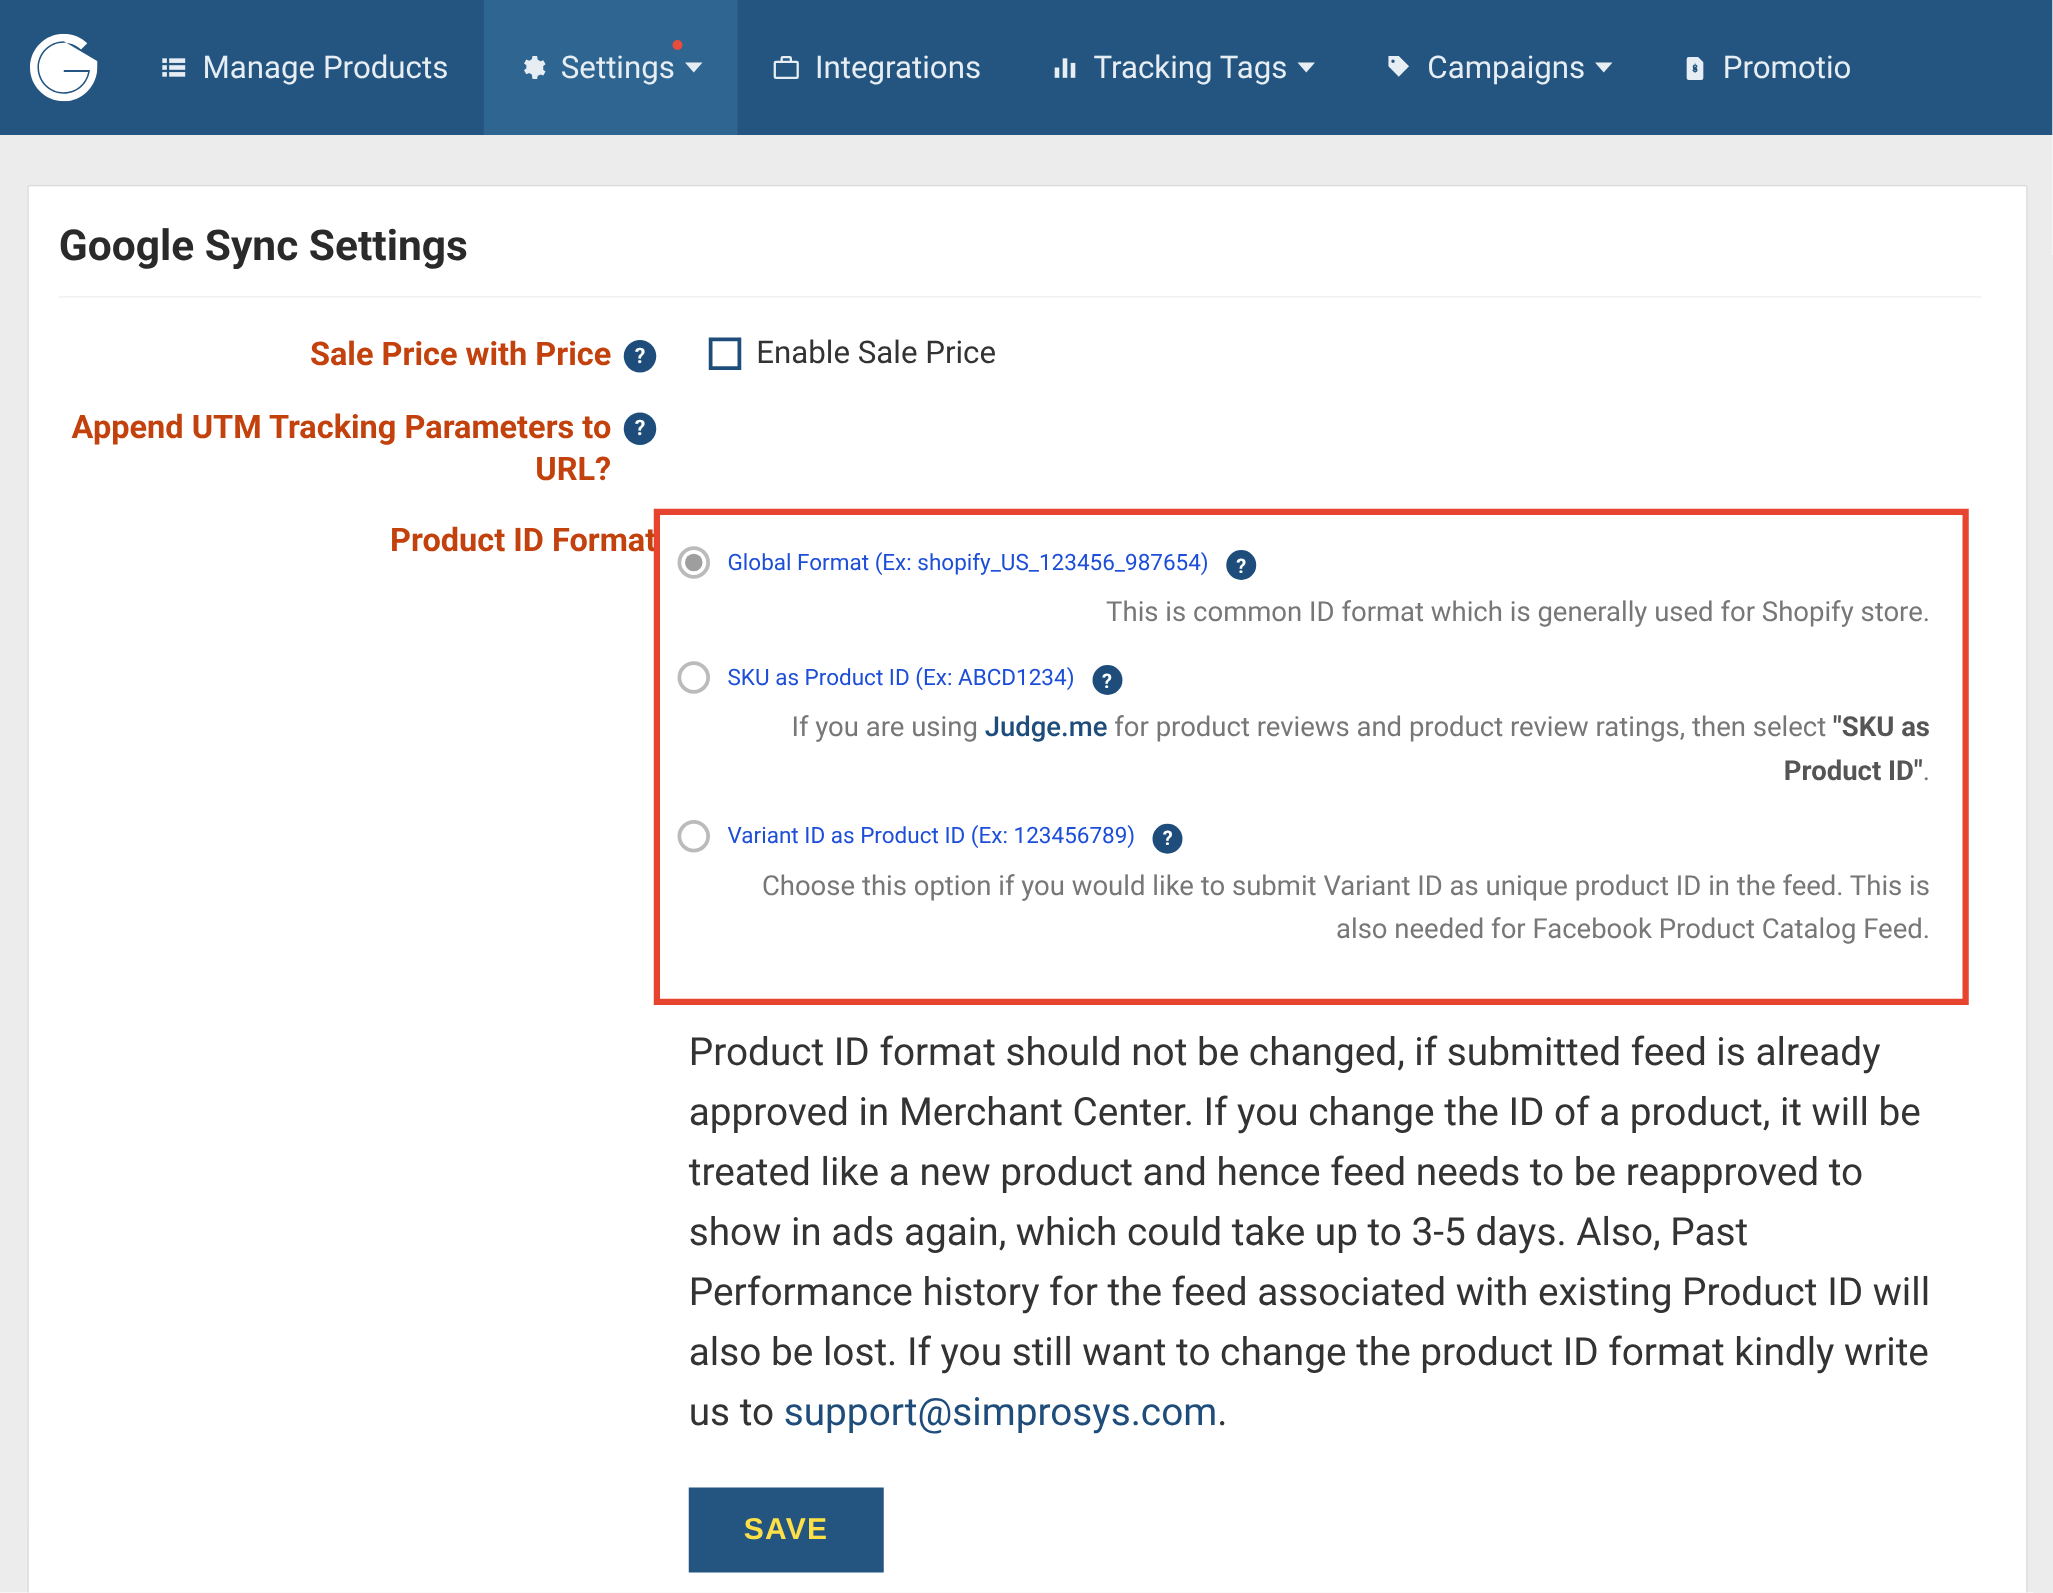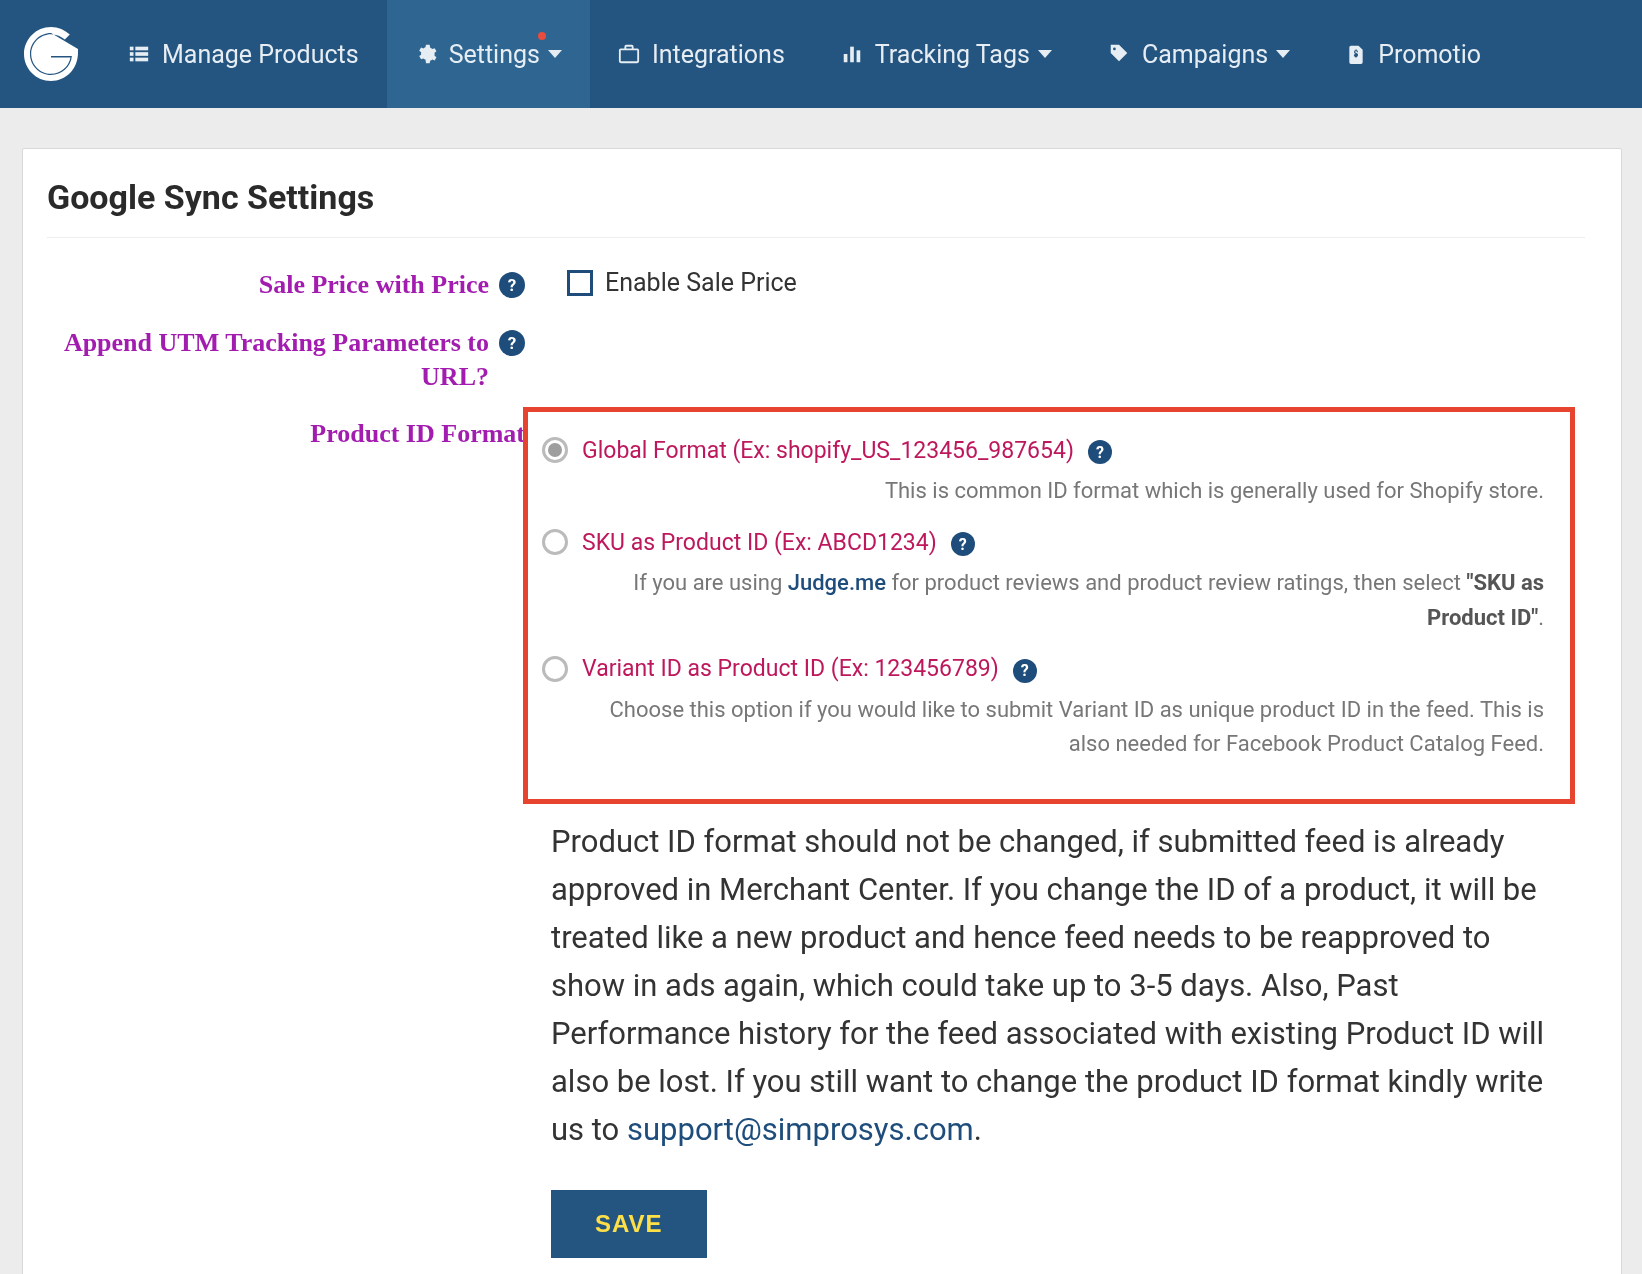--- a/index.html
+++ b/index.html
@@ -72,21 +72,21 @@
   }
   .label-col {
     width: 494px;
     padding-right: 16px;
     text-align: right;
     display:flex;
     justify-content:flex-end;
     align-items:flex-start;
     gap:10px;
   }
-  .label-text { font-size: 26px; font-weight: 700; color:#a21caf; line-height:1.3;font-family:Liberation Serif, serif; }
+  .label-text { font-size: 26px; font-weight: 700; color:#c2410c; line-height:1.3; }
   .help-icon {
     display: inline-flex;
     width: 26px; height: 26px;
     background: #1e4d7b;
     color: #fff;
     border-radius: 50%;
     font-size: 17px;
     font-weight: 700;
     align-items:center; justify-content:center;
     flex-shrink:0;
@@ -120,21 +120,21 @@
     cursor:pointer;
   }
   .radio.selected::after {
     content:"";
     position:absolute;
     left:3px; top:3px;
     width:14px; height:14px;
     background:#9e9e9e;
     border-radius:50%;
   }
-  .radio-label { font-size: 23px; color:#be185d; }
+  .radio-label { font-size: 18px; color:#1d4ed8; }
   .radio-desc {
     font-size: 22px;
     color: #777;
     line-height:1.55;
     margin-left: 40px;
     margin-top: 10px;
     text-align: right;
   }
   .radio-desc a { color:#1e4d7b; text-decoration:none; font-weight:500; }
   .radio-desc b { color:#555; }

